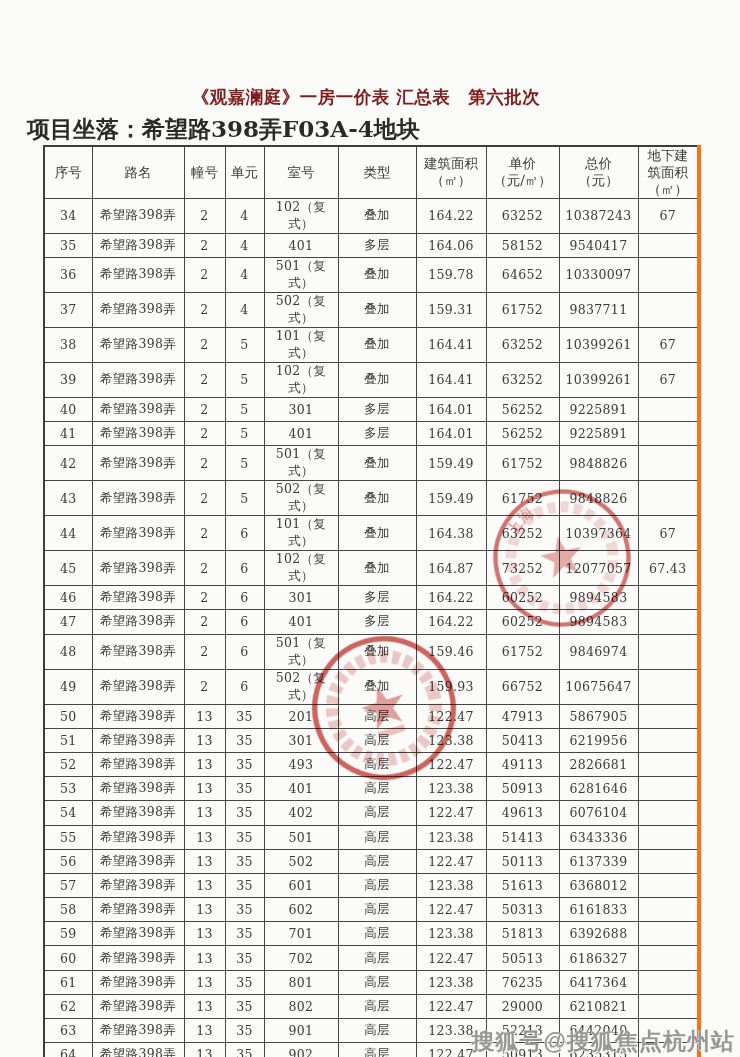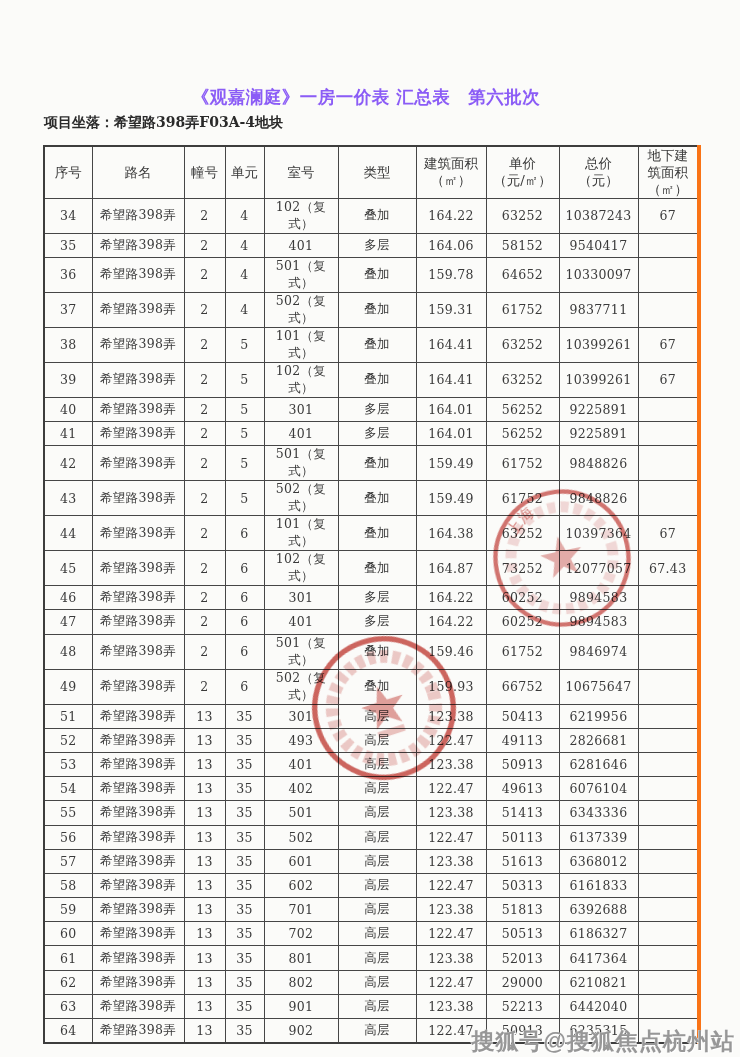--- a/index.html
+++ b/index.html
@@ -4,26 +4,26 @@
 <style>
   html,body{margin:0;padding:0;}
   body{
     width:740px;height:1057px;position:relative;overflow:hidden;
     background:#fbfbf9;
     font-family:"DejaVu Serif","Liberation Serif",serif;
     color:#333;
   }
   .doc-title{
     position:absolute;top:85px;left:0;width:732px;
-    text-align:center;font-size:17.5px;font-weight:bold;color:#8b5cf6;
+    text-align:center;font-size:17.5px;font-weight:bold;color:#7f1d1d;
     letter-spacing:0.5px;
   }
   .doc-location{
-    position:absolute;top:114px;left:44px;
-    font-size:14px;font-weight:bold;color:#2a2a2a;
+    position:absolute;top:114px;left:27px;
+    font-size:23px;font-weight:bold;color:#2a2a2a;
   }
   table.price-table{
     position:absolute;left:43px;top:145px;width:655px;height:818px;
     border-collapse:collapse;table-layout:fixed;
     background:transparent;
   }
   .price-table th,.price-table td{
     border:1px solid #464646;
     text-align:center;vertical-align:middle;
     padding:0 1px;color:#3a3a3a;
@@ -281,20 +281,32 @@
         <td>2</td>
         <td>6</td>
         <td>502（复式）</td>
         <td>叠加</td>
         <td>159.93</td>
         <td>66752</td>
         <td>10675647</td>
         <td></td>
       </tr>
       <tr>
+        <td>50</td>
+        <td>希望路398弄</td>
+        <td>13</td>
+        <td>35</td>
+        <td>201</td>
+        <td>高层</td>
+        <td>122.47</td>
+        <td>47913</td>
+        <td>5867905</td>
+        <td></td>
+      </tr>
+      <tr>
         <td>51</td>
         <td>希望路398弄</td>
         <td>13</td>
         <td>35</td>
         <td>301</td>
         <td>高层</td>
         <td>123.38</td>
         <td>50413</td>
         <td>6219956</td>
         <td></td>
@@ -408,21 +420,21 @@
         <td></td>
       </tr>
       <tr>
         <td>61</td>
         <td>希望路398弄</td>
         <td>13</td>
         <td>35</td>
         <td>801</td>
         <td>高层</td>
         <td>123.38</td>
-        <td>52013</td>
+        <td>76235</td>
         <td>6417364</td>
         <td></td>
       </tr>
       <tr>
         <td>62</td>
         <td>希望路398弄</td>
         <td>13</td>
         <td>35</td>
         <td>802</td>
         <td>高层</td>

